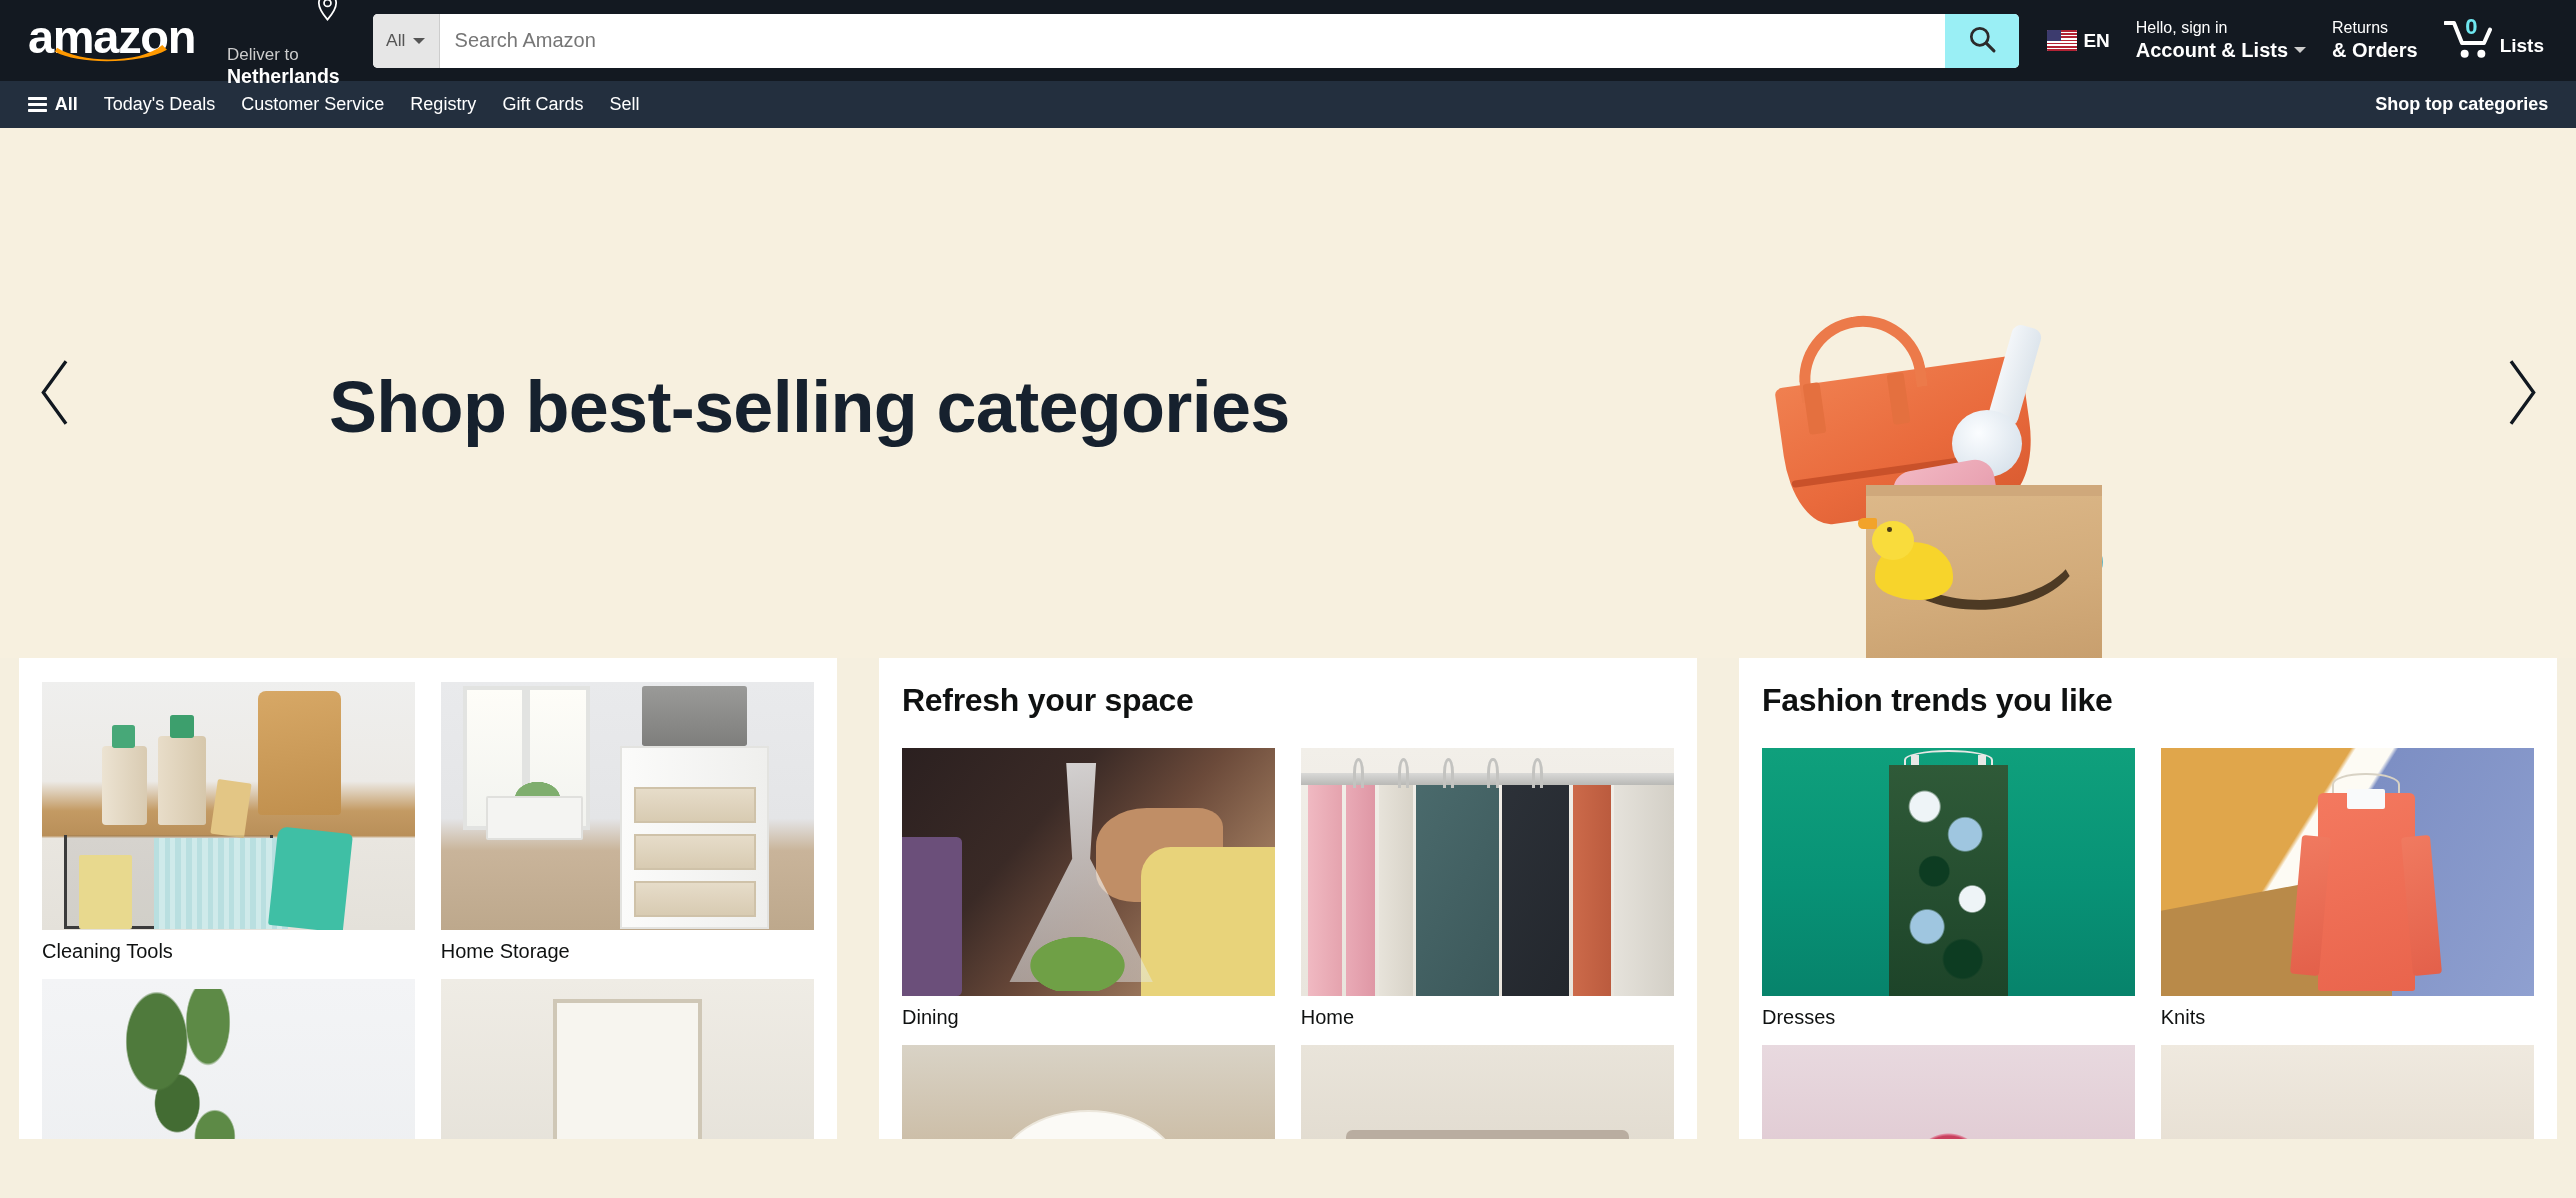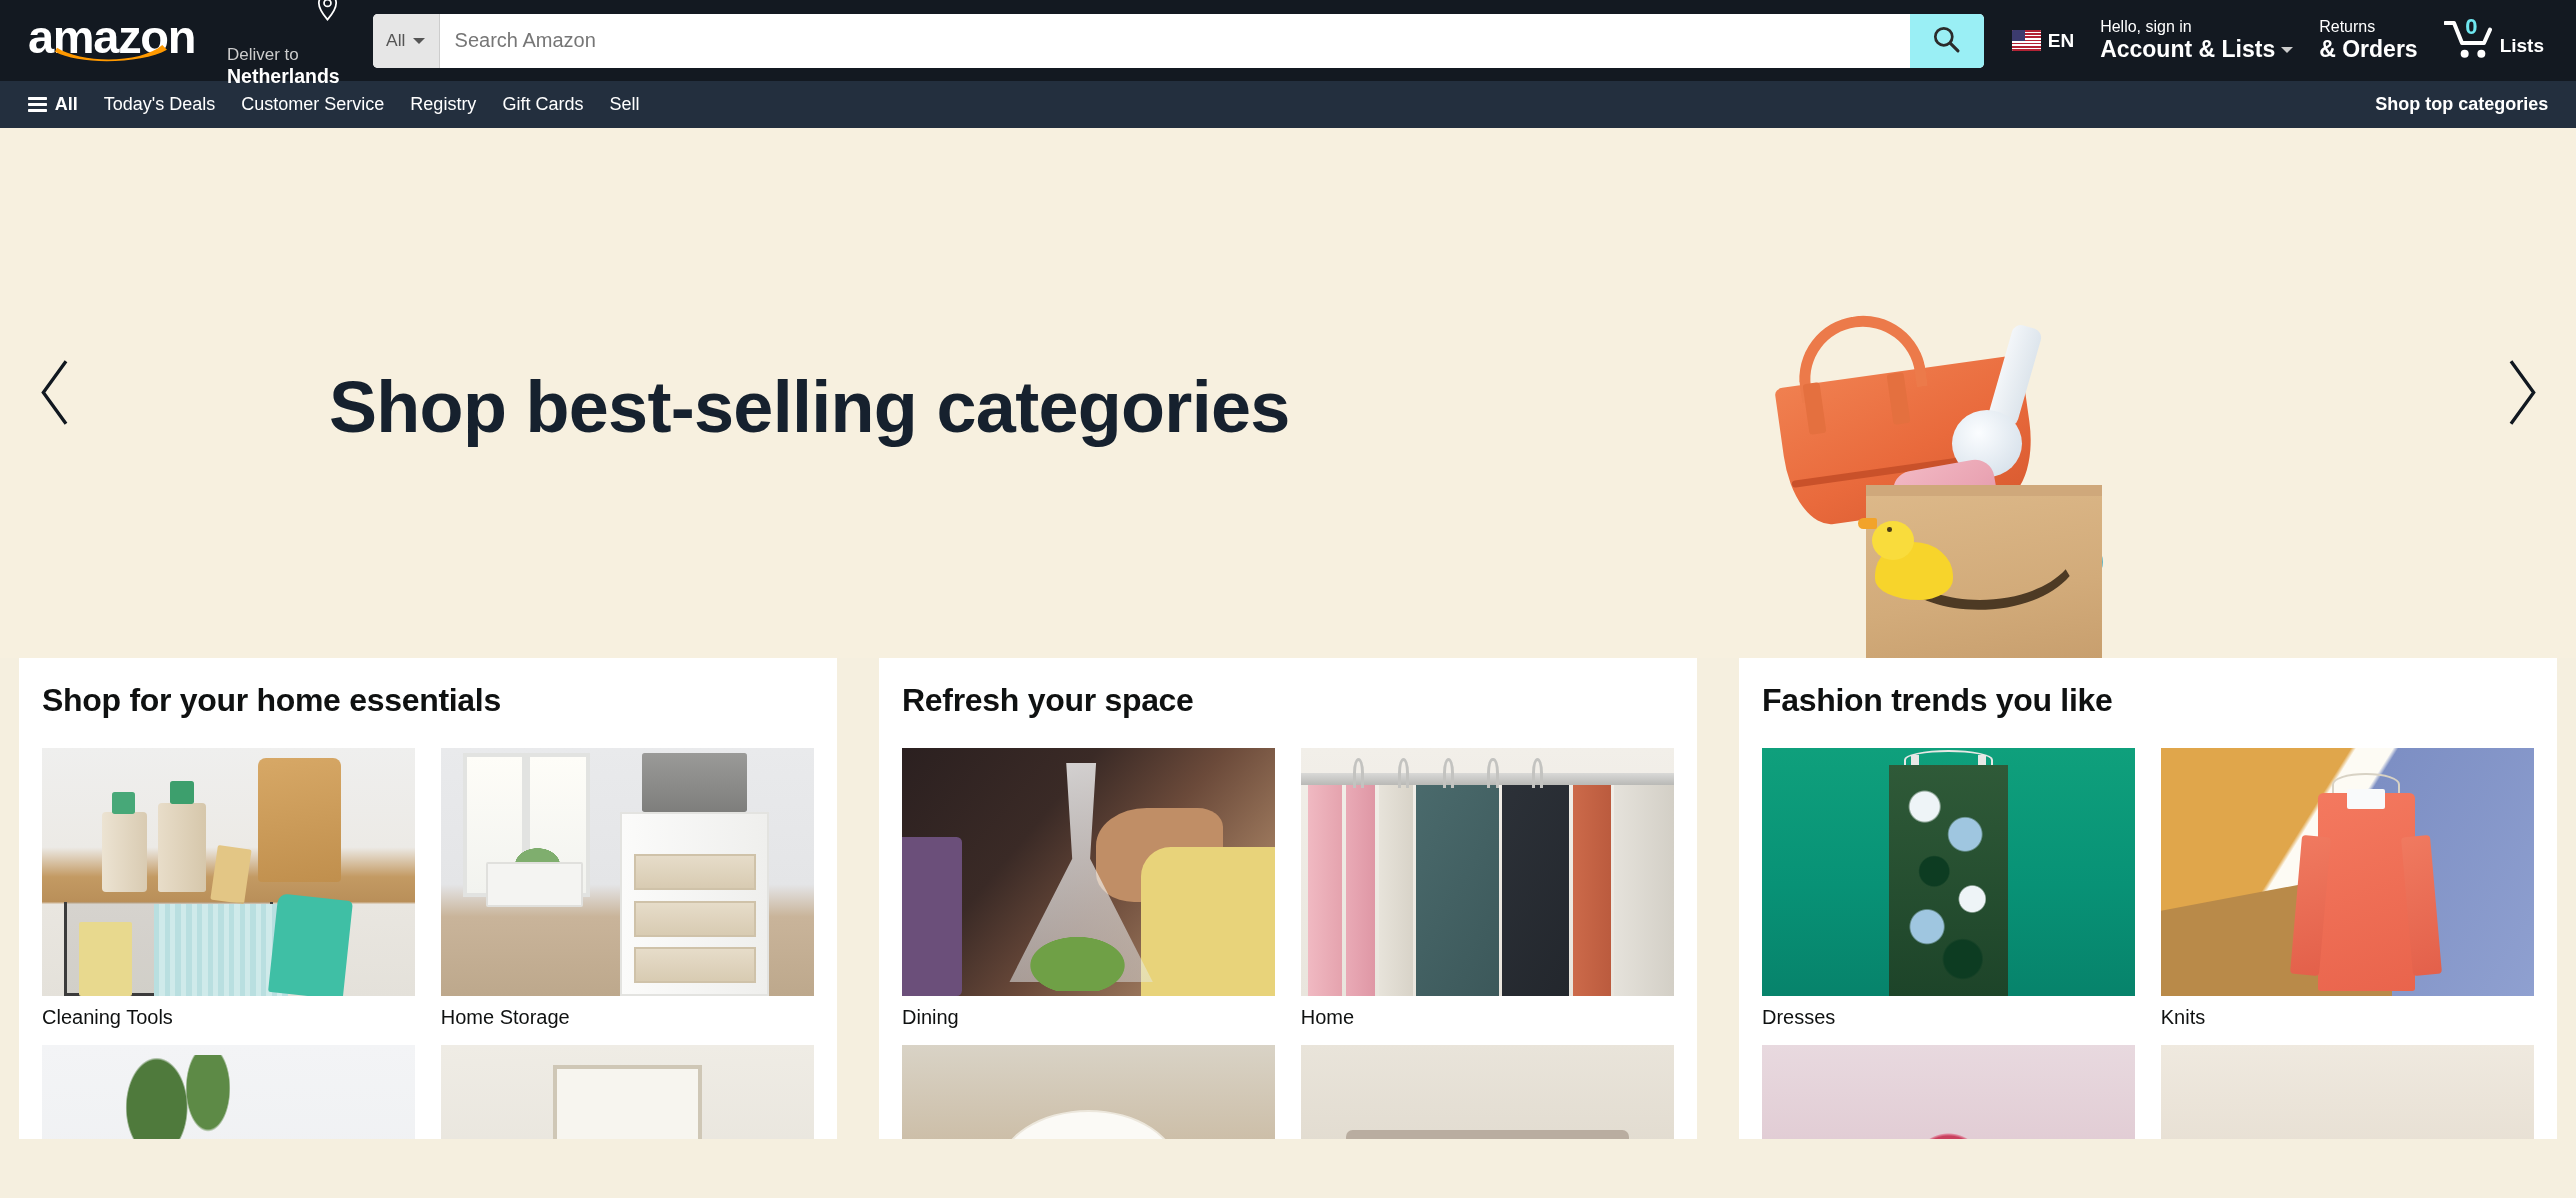--- a/index.html
+++ b/index.html
@@ -68,21 +68,21 @@
     width:29.5px; height:21px; position:relative; overflow:hidden; border-radius:1.3px;
     background:#fff; flex:none;
   }
   .flag .stripes { position:absolute; inset:0; }
   .flag .stripes i { display:block; height:1.6px; background:#b22234; }
   .flag .stripes i:nth-child(even){ background:#fff; }
   .flag .canton { position:absolute; left:0; top:0; width:13.4px; height:11.4px; background:#3c3b6e; }
   .lang-txt { font-size:19px; font-weight:700; color:#fff; }
 
   .acct-line1 { font-size:16px; color:#fff; font-weight:400; line-height:1.15; }
-  .acct-line2 { font-size:23px; color:#fff; font-weight:700; line-height:1.2; display:flex; align-items:center; gap:6px; }
+  .acct-line2 { font-size:20px; color:#fff; font-weight:700; line-height:1.2; display:flex; align-items:center; gap:6px; }
 
   .cart-cell { flex-direction:row !important; align-items:flex-end !important; gap:4px; }
   .cart-icon-wrap { position:relative; width:52px; height:42px; }
   .cart-count {
     position:absolute; left:21.5px; top:-4px; font-size:22px; font-weight:700; color:#6fe7f0;
   }
   .cart-label { font-size:19px; font-weight:700; color:#fff; padding-bottom:2.7px; }
 
   
   .subnav {
@@ -584,21 +584,20 @@
       <svg width="36" height="68" viewBox="0 0 54 102">
         <polyline points="12,4 46,51 12,98" fill="none" stroke="#111820" stroke-width="5"></polyline>
       </svg>
     </span>
   </div>
 </div>
 
 <div class="cards">
 
   <div class="card">
-    <div class="card-title">Shop for your home essentials</div>
     <div class="card-grid">
       <div class="tile">
         <div class="tile-img img-cleaning">
           <span class="board"></span>
             <span class="bottle2"></span>
             <span class="bottle1"></span>
           <span class="brush"></span>
             <span class="basket"></span>
             <span class="cloth"></span>
           <span class="glove"></span>

